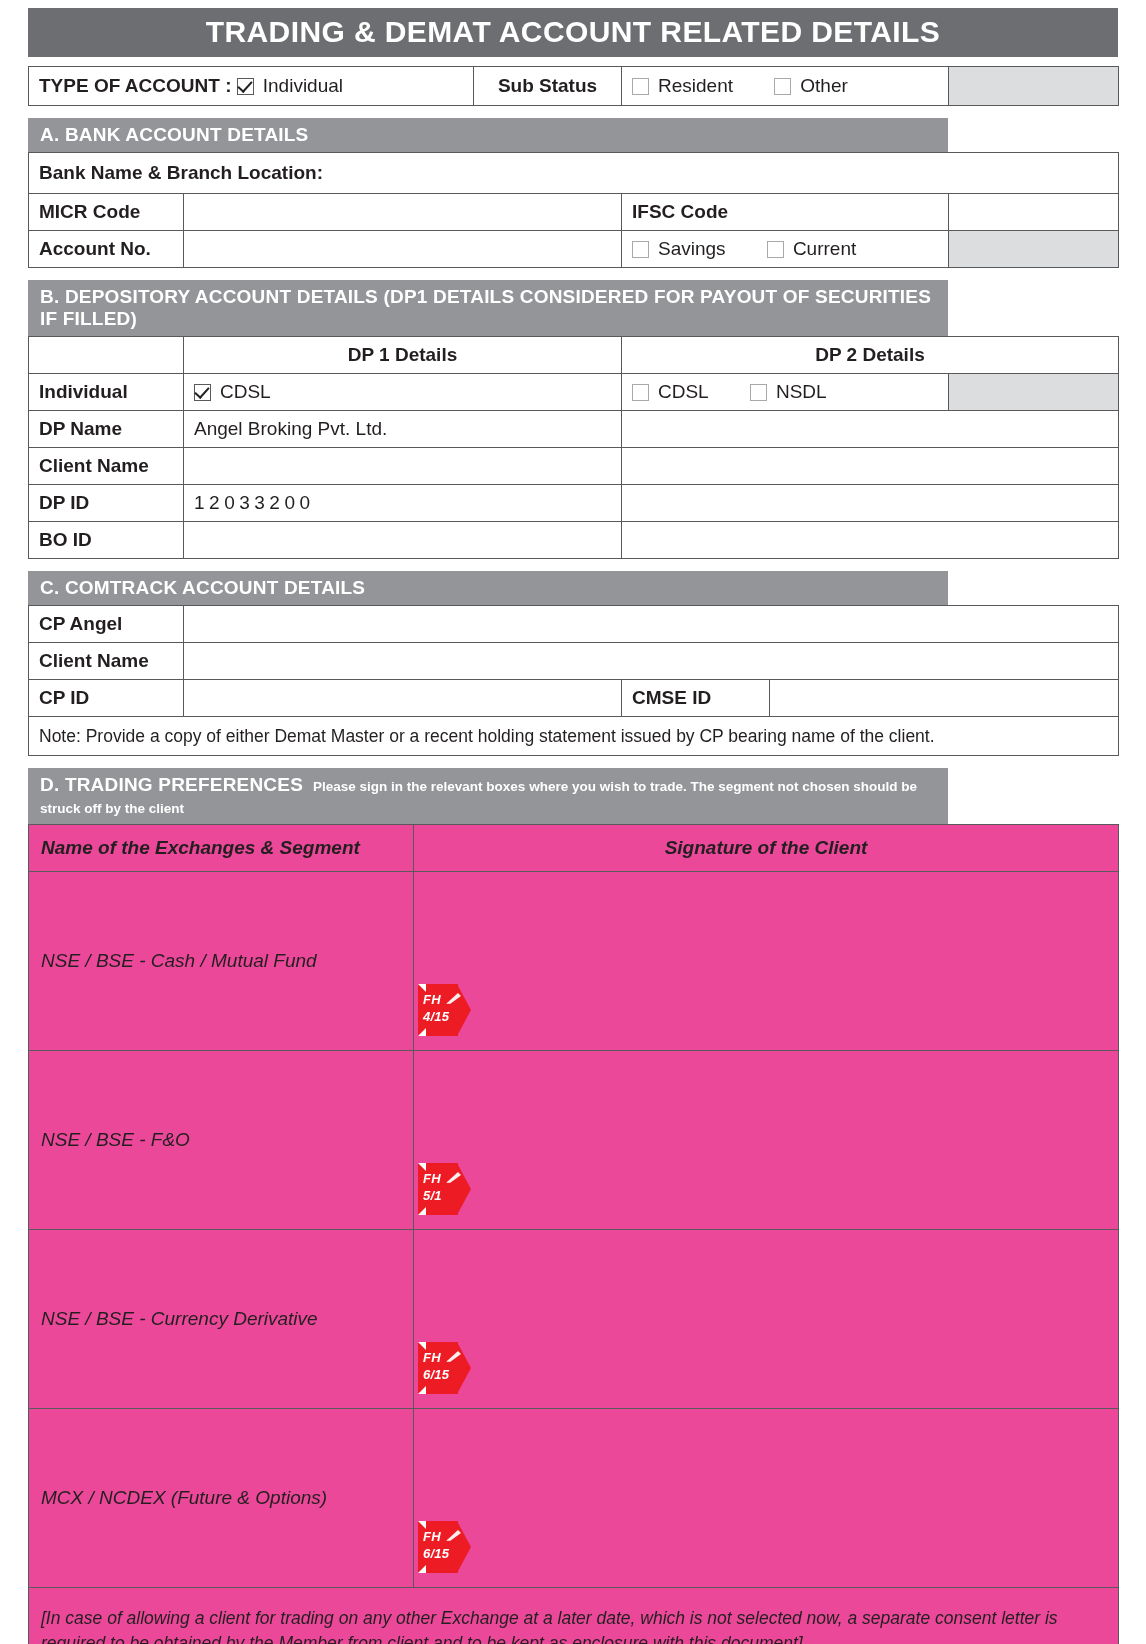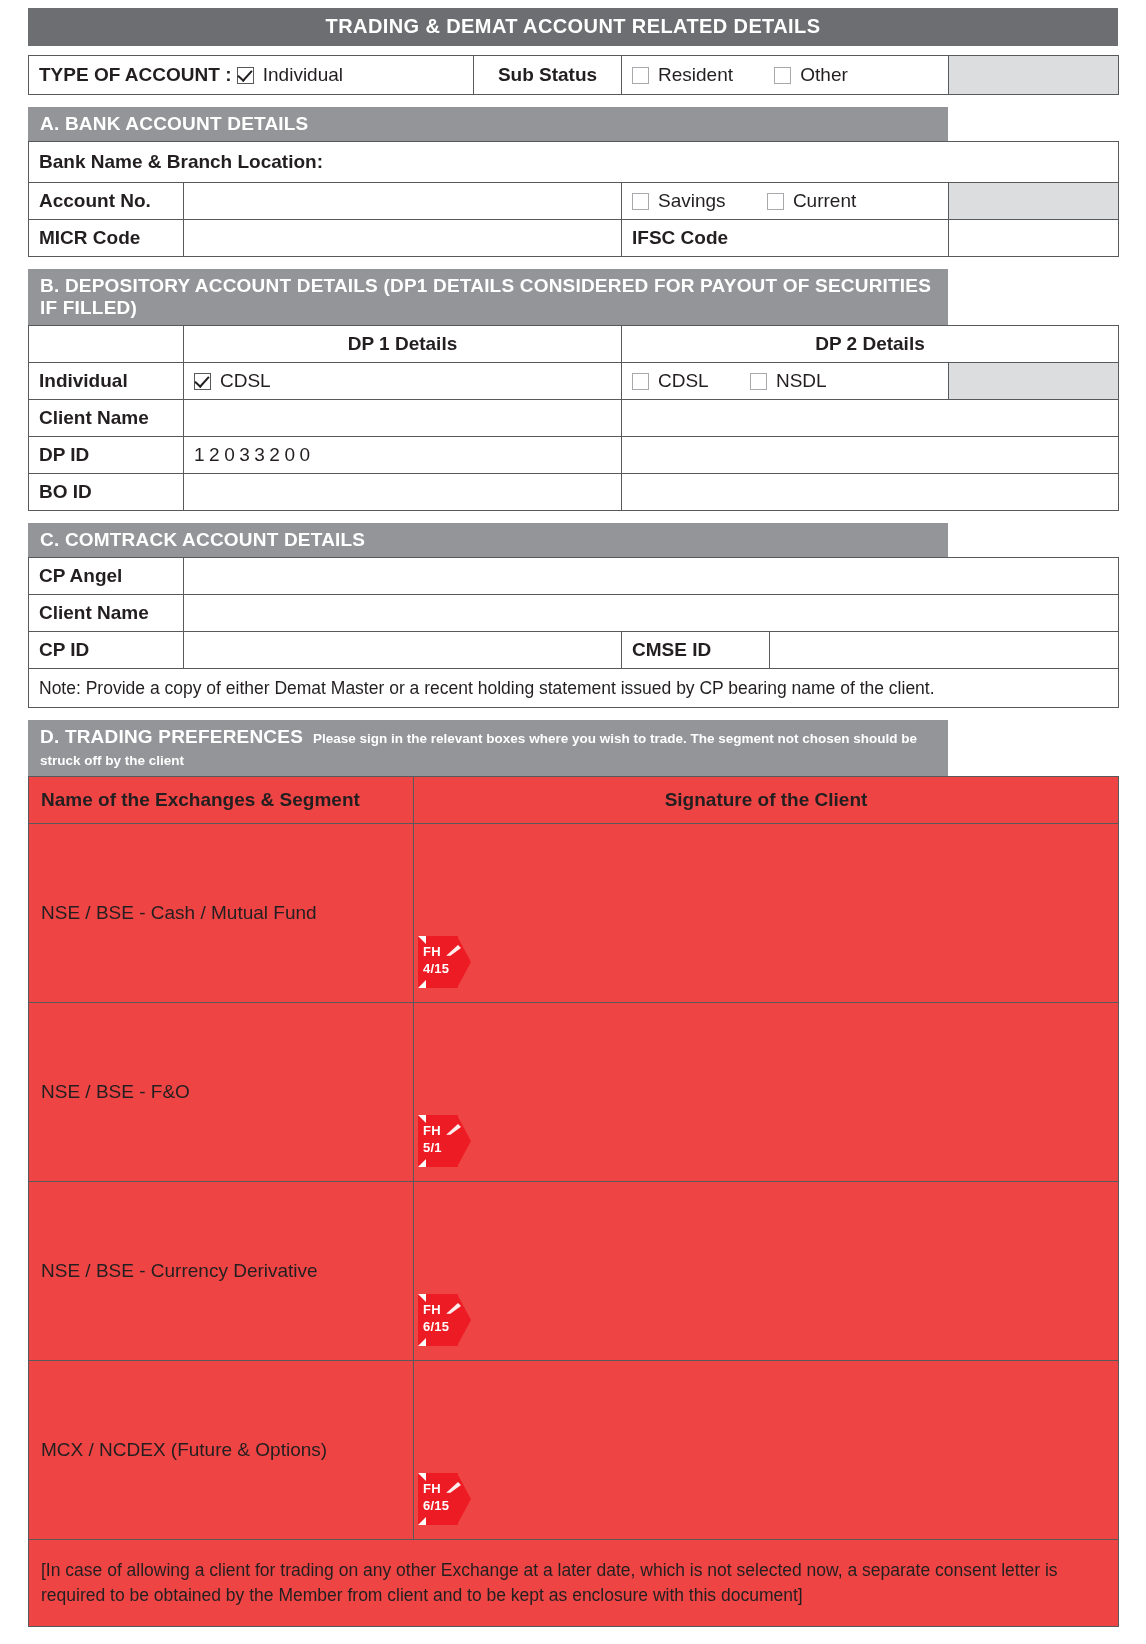--- a/index.html
+++ b/index.html
@@ -36,21 +36,21 @@
     font-size: 19px;
     line-height: 1.15;
     background: #ffffff;
   }
 
   
   .banner {
     width: 1090px;
     background: #6d6e71;
     color: #ffffff;
-    font-size: 20px;
+    font-size: 30px;
     font-weight: bold;
     text-align: center;
     letter-spacing: .4px;
     padding: 7px 0 8px 0;
     box-sizing: border-box;
   }
   .sechead {
     width: 920px;
     background: #939598;
     color: #ffffff;
@@ -112,23 +112,24 @@
   .spaced { letter-spacing: 4.5px; }
 
   
   .tp {
     width: 1090px;
     border-collapse: collapse;
     table-layout: fixed;
   }
   .tp td {
     border: 1.5px solid #58595b;
-    background: #ef4444;
+    background: #ec4899;
     vertical-align: middle;
     font-size: 19px;
+    font-style: italic;
   }
   .tp .hdr { height: 44px; font-weight: bold; }
   .tp .seg { height: 176px; position: relative; padding-left: 12px; }
   .tp .sig { position: relative; }
   .tp .foot {
     height: 74px;
     font-size: 17.5px;
     padding: 6px 12px;
     line-height: 1.45;
     vertical-align: middle;
@@ -245,37 +246,37 @@
         <col style="width:170px">
       </colgroup>
     <tbody>
         <tr class="r-bankname">
       <td colspan="4">
         <span class="bold">Bank Name &amp; Branch Location:</span>
         <span></span>
       </td>
     </tr>
     <tr class="r-std">
+      <td class="bold">MICR Code</td>
+      <td></td>
+      <td class="bold">IFSC Code</td>
+      <td></td>
+    </tr>
+    <tr class="r-std">
       <td class="bold">Account No.</td>
       <td></td>
       <td>
         <span class="optwrap">
           <span class="cb"></span><span class="lbl">Savings</span>
         </span>
         <span class="optwrap">
           <span class="cb"></span><span class="lbl">Current</span>
         </span>
       </td>
       <td class="shade"></td>
-    </tr>
-    <tr class="r-std">
-      <td class="bold">MICR Code</td>
-      <td></td>
-      <td class="bold">IFSC Code</td>
-      <td></td>
     </tr>
   </tbody>
     </table>
 
   <div class="gap"></div>
 
   <div class="sechead">B. DEPOSITORY ACCOUNT DETAILS (DP1 DETAILS CONSIDERED FOR PAYOUT OF SECURITIES IF FILLED)</div>
 
   <table class="tbl">
     <colgroup>
@@ -299,20 +300,25 @@
       </td>
       <td>
         <span class="optwrap">
           <span class="cb"></span><span class="lbl">CDSL</span>
         </span>
         <span class="optwrap">
           <span class="cb"></span><span class="lbl">NSDL</span>
         </span>
       </td>
       <td class="shade"></td>
+    </tr>
+    <tr class="r-dp">
+      <td class="bold">DP Name</td>
+      <td>Angel Broking Pvt. Ltd.</td>
+      <td colspan="2"></td>
     </tr>
     <tr class="r-dp">
       <td class="bold">Client Name</td>
       <td></td>
       <td colspan="2"></td>
     </tr>
     <tr class="r-dp">
       <td class="bold">DP ID</td>
       <td class="spaced">12033200</td>
       <td colspan="2"></td>

